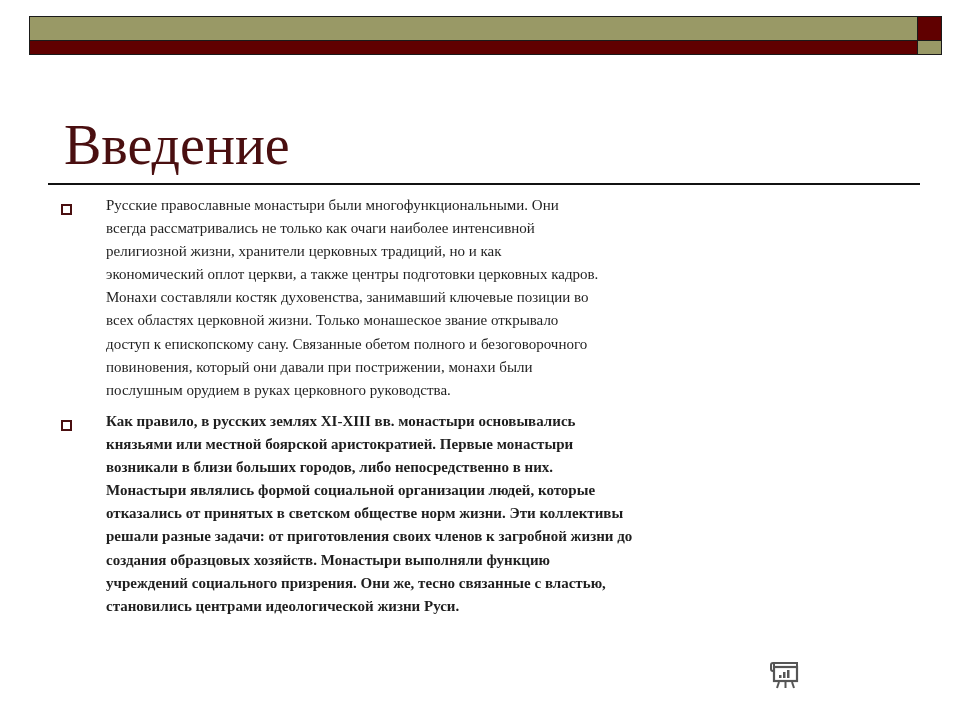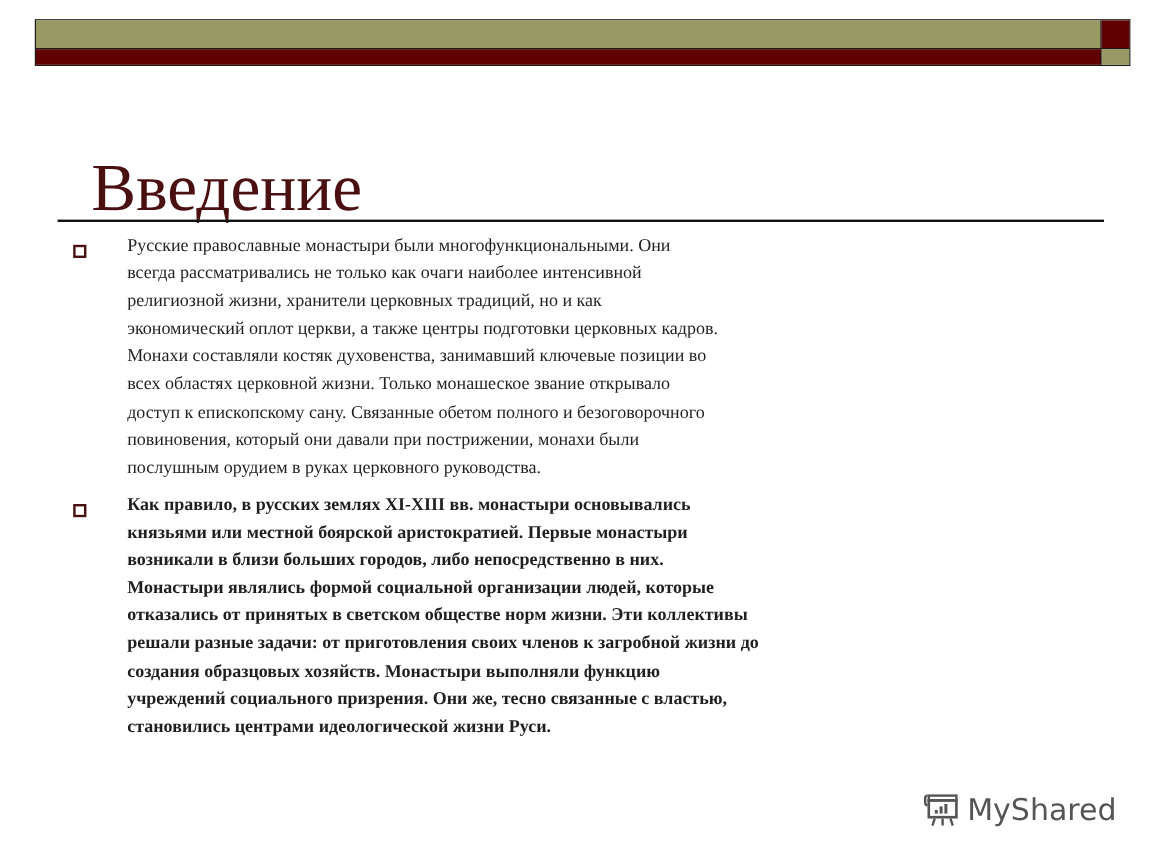--- a/index.html
+++ b/index.html
@@ -62,21 +62,21 @@
       height: 13px;
       background: #999966;
     }
     .slide-title {
       position: absolute;
       left: 58px;
       top: 104px;
       font-size: 56px;
       line-height: 70px;
       color: #4a0f10;
-      margin: 18px;
+      margin: 6px;
       font-weight: normal;
     }
     .title-rule {
       position: absolute;
       left: 48px;
       top: 183px;
       width: 872px;
       height: 0;
       border-top: 2px solid #111111;
     }
@@ -176,14 +176,13 @@
     <path d="M5 5 Q3 5 3 7 L3 11 Q3 13 5 13" fill="none" stroke="#555" stroke-width="2"></path>
     <rect x="6" y="5" width="23" height="4" fill="none" stroke="#555" stroke-width="2"></rect>
     <rect x="6" y="9" width="23" height="14" fill="none" stroke="#555" stroke-width="2.2"></rect>
     <rect x="11" y="17" width="2.5" height="3" fill="#555"></rect>
     <rect x="15" y="14" width="2.5" height="6" fill="#555"></rect>
     <rect x="19" y="12" width="2.5" height="8" fill="#555"></rect>
     <line x1="11" y1="24" x2="9" y2="30" stroke="#555" stroke-width="2"></line>
     <line x1="17.5" y1="24" x2="17.5" y2="30" stroke="#555" stroke-width="2"></line>
     <line x1="24" y1="24" x2="26" y2="30" stroke="#555" stroke-width="2"></line>
   </svg>
-  <span class="watermark-text">MyShared</span>
 </div>
 
 </body></html>

